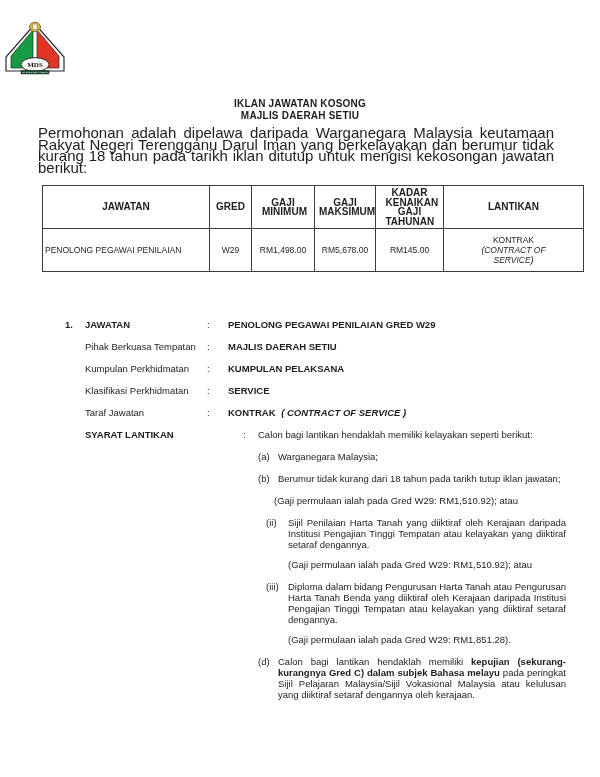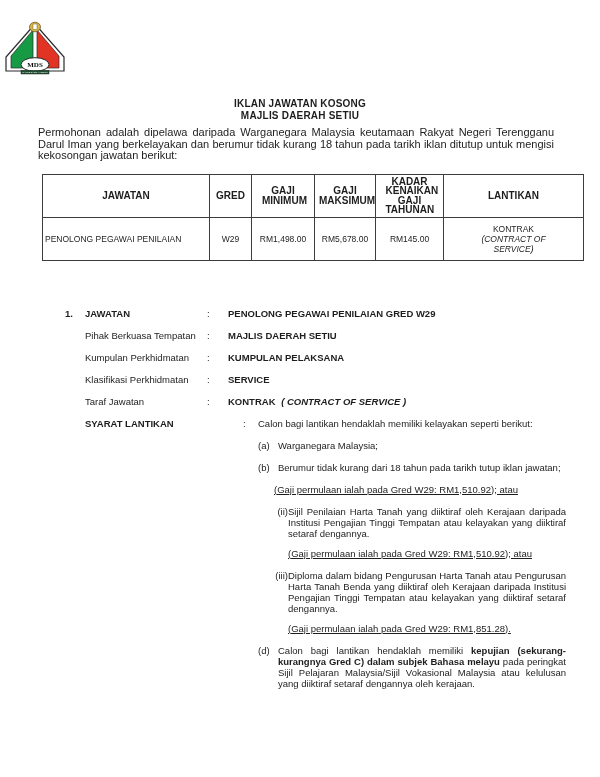--- a/index.html
+++ b/index.html
@@ -5,21 +5,21 @@
   html,body{margin:0;padding:0;background:#ffffff;}
   .page{
     width:600px;height:777px;background:#ffffff;position:relative;overflow:hidden;
     font-family:"Liberation Sans",sans-serif;color:#1d1d1d;
   }
   
   .logo-wrap{padding-top:21px;}
   .logo{display:inline-block;}
   .title{text-align:center;font-weight:bold;font-size:10px;line-height:11.5px;margin-top:19px;letter-spacing:.2px;}
   
-  .intro{margin:6px 46px 0 38px;font-size:11px;line-height:11.5px;text-align:justify;}
+  .intro{margin:6px 46px 0 38px;font-size:15px;line-height:11.5px;text-align:justify;}
   
   .job-table{margin:12px 0 0 42px;border-collapse:collapse;table-layout:fixed;width:523px;}
   .job-table th,.job-table td{border:1px solid #3c3c3c;vertical-align:middle;}
   .job-table th{font-size:10px;font-weight:bold;text-align:center;padding:2px 1px;line-height:9.5px;height:38px;}
   .hw{display:inline-block;}
   .hw.w45{max-width:42px;} .hw.w50{max-width:52px;} .hw.w48{max-width:48px;}
   .job-table td{font-size:8.5px;text-align:center;padding:2px 2px;height:38px;line-height:10px;}
   td.cell-jawatan{text-align:left;}
   .c1{width:164px}.c2{width:39px}.c3{width:60px}.c4{width:58px}.c5{width:65px}.c6{width:137px}
   .lant-main{display:block;}
@@ -34,24 +34,24 @@
   .b{font-weight:bold;}
   .bi{font-weight:bold;font-style:italic;}
   .gap-r{margin-right:3px;}
   .row.syarat .lbl{width:158px;}
   .row.syarat .colon{width:15px;}
   
   .items{margin-left:193px;}
   .item{display:flex;margin-bottom:11px;}
   .ilabel{flex:none;width:20px;}
   .item.wide .ilabel{width:30px;}
-  .item.indent .ilabel{box-sizing:border-box;width:30px;padding-left:8px;text-align:right;}
+  .item.indent .ilabel{box-sizing:border-box;width:30px;padding-left:8px;}
   .itext{flex:1;text-align:justify;}
   .item.tight{margin-bottom:9px;}
-  .gaji{margin:0 0 11px 30px;text-decoration:underline;}
+  .gaji{margin:0 0 11px 30px;}
   .gaji.g1{margin-left:16px;}
   .item.d-item{margin-top:10px;}
 </style>
 </head>
 <body>
 
 <div class="page">
 
   <div class="logo-wrap">
     <svg class="logo" width="70" height="54" viewBox="0 0 70 54" xmlns="http://www.w3.org/2000/svg">

